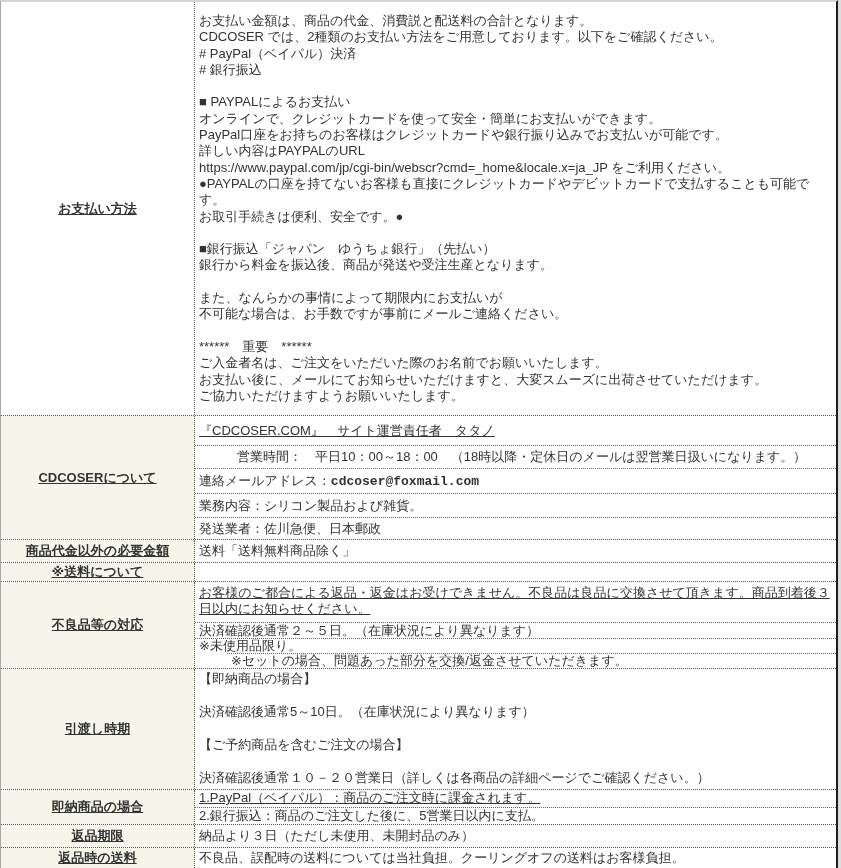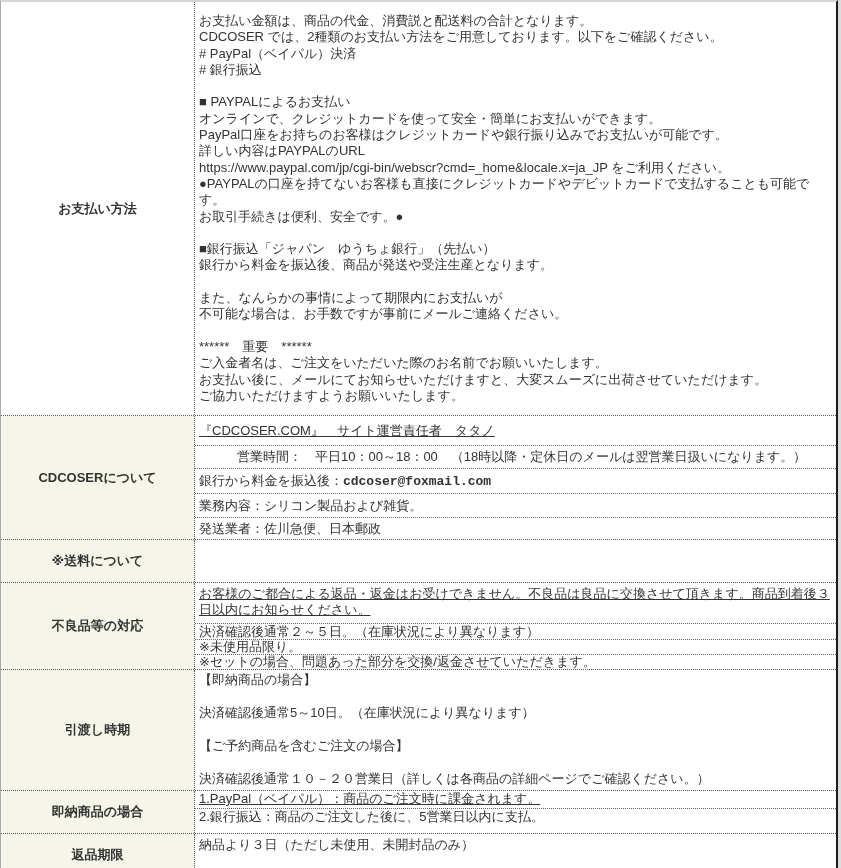--- a/index.html
+++ b/index.html
@@ -20,21 +20,21 @@
     box-sizing:border-box;
   }
   .prow { display:flex; align-items:stretch; border-top:1px dotted #555; }
   .prow.first { border-top:none; }
   .phead {
     flex:0 0 194px;
     background:#f6f5e9;
     border-right:1px dotted #555;
     display:flex; align-items:center; justify-content:center;
     font-weight:bold; text-align:center;
-    padding:12px; box-sizing:border-box;
+    padding:0; box-sizing:border-box;text-decoration:underline;
   }
   .phead-white { background:#ffffff; }
   .pbody { flex:1; min-width:0; }
   .cell { padding:11px 4px; white-space:pre-line; }
   .cell-payment  { line-height:16.3px; }
   .cell-delivery { line-height:16.5px; padding:2px 4px; }
   .cell-line { display:flex; align-items:center; padding:1px 4px; white-space:normal; }
   .cell-fee           { min-height:20px; }
   .cell-shipping      { min-height:24px; }
   .cell-return-period { min-height:20px; }
@@ -46,21 +46,21 @@
   }
   .sr.first { border-top:none;text-decoration:underline; }
   .sr-c0 { min-height:29px; }
   .sr-c1 { min-height:23px;padding-left:42px; }
   .sr-c2 { min-height:25px; }
   .sr-c3 { min-height:24px; }
   .sr-c4 { min-height:22px; }
   .sr-d0 { min-height:40px; line-height:16px; align-items:flex-start; padding-top:3px; }
   .sr-d1 { min-height:15px; line-height:13px; }
   .sr-d2 { min-height:12px; line-height:12px; }
-  .sr-d3 { min-height:12px; line-height:12px; }
+  .sr-d3 { min-height:12px; line-height:12px;margin-left:32px; }
   .sr-p0, .sr-p1 { min-height:17px; line-height:14px; }
   .email {
     font-weight:bold;
     font-family:"Liberation Mono","DejaVu Sans Mono",monospace;
   }
   .bottom-bar { width:838px; height:4px; background:#333333; }
 </style>
 </head>
 <body>
 
@@ -95,28 +95,34 @@
 ご協力いただけますようお願いいたします。</div>
       </div>
     </div>
 
     <div class="prow">
       <div class="phead">CDCOSERについて</div>
       <div class="pbody">
         <div class="sr first sr-c0">『CDCOSER.COM』　サイト運営責任者　タタノ</div>
         <div class="sr sr-c1">営業時間：　平日10：00～18：00　（18時以降・定休日のメールは翌営業日扱いになります。）</div>
         <div class="sr sr-c2">
-          <span>銀行から料金を振込後：</span>
+          <span>連絡メールアドレス：</span>
             <span class="email">cdcoser@foxmail.com</span>
         </div>
         <div class="sr sr-c3">業務内容：シリコン製品および雑貨。</div>
         <div class="sr sr-c4">発送業者：佐川急便、日本郵政</div>
       </div>
     </div>
 
+    <div class="prow">
+      <div class="phead">商品代金以外の必要金額</div>
+      <div class="pbody">
+        <div class="cell cell-line cell-fee">送料「送料無料商品除く」</div>
+      </div>
+    </div>
 
     <div class="prow">
       <div class="phead">※送料について</div>
     </div>
 
     <div class="prow">
       <div class="phead">不良品等の対応</div>
       <div class="pbody">
         <div class="sr first sr-d0">お客様のご都合による返品・返金はお受けできません。不良品は良品に交換させて頂きます。商品到着後３日以内にお知らせください。</div>
         <div class="sr sr-d1">決済確認後通常２～５日。（在庫状況により異なります）</div>

